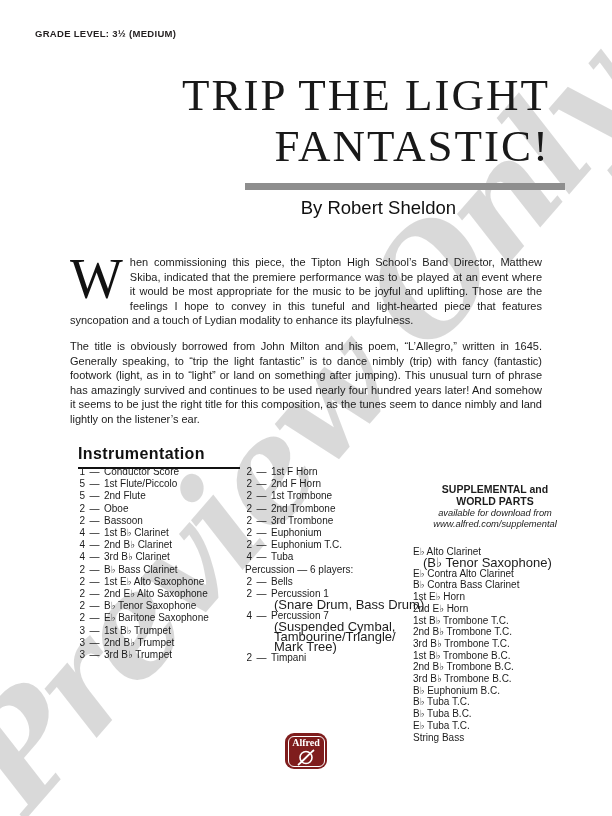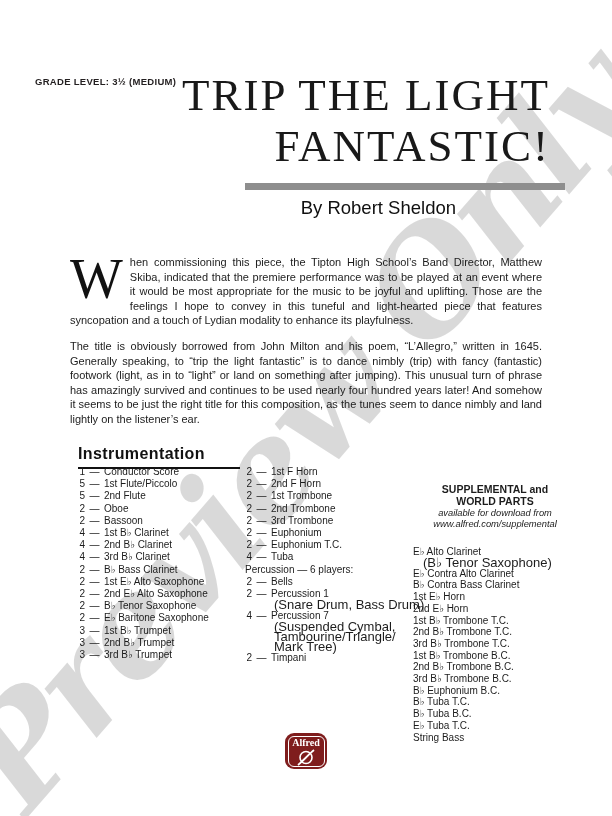--- a/index.html
+++ b/index.html
@@ -3,21 +3,21 @@
 <meta charset="utf-8">
 <style>
   html,body{margin:0;padding:0;background:#fff;}
   .page{position:relative;width:612px;height:816px;background:#fff;overflow:hidden;
         font-family:"Liberation Sans","DejaVu Sans",sans-serif;color:#1c1c1c;}
   .watermark{position:absolute;left:300px;top:430px;
         transform:translate(-50%,-50%) rotate(-49deg);
         font-family:"DejaVu Serif",serif;font-style:italic;font-weight:900;
         font-size:138px;letter-spacing:-5px;white-space:nowrap;color:rgba(0,0,0,.15);}
   .grade{position:absolute;left:35px;top:28px;font-size:9.5px;font-weight:bold;
-        letter-spacing:.3px;color:#231f20;margin-top:48px;}
+        letter-spacing:.3px;color:#231f20;}
   .title{position:absolute;top:70px;right:62px;margin:0;text-align:right;
         font-family:"Liberation Serif","DejaVu Serif",serif;font-weight:400;
         font-size:45px;line-height:51px;letter-spacing:2px;color:#191919;}
   .rule{position:absolute;left:245px;top:183px;width:320px;height:7px;background:#8e8e8e;}
   .byline{position:absolute;top:197px;right:156px;font-size:18.5px;color:#101010;}
   .para{position:absolute;left:70px;width:472px;text-align:justify;
         font-size:11px;line-height:14.6px;color:#1c1c1c;}
   .para1{top:255px;}
   .para2{top:339px;}
   .dropcap{float:left;font-family:"Liberation Serif","DejaVu Serif",serif;

